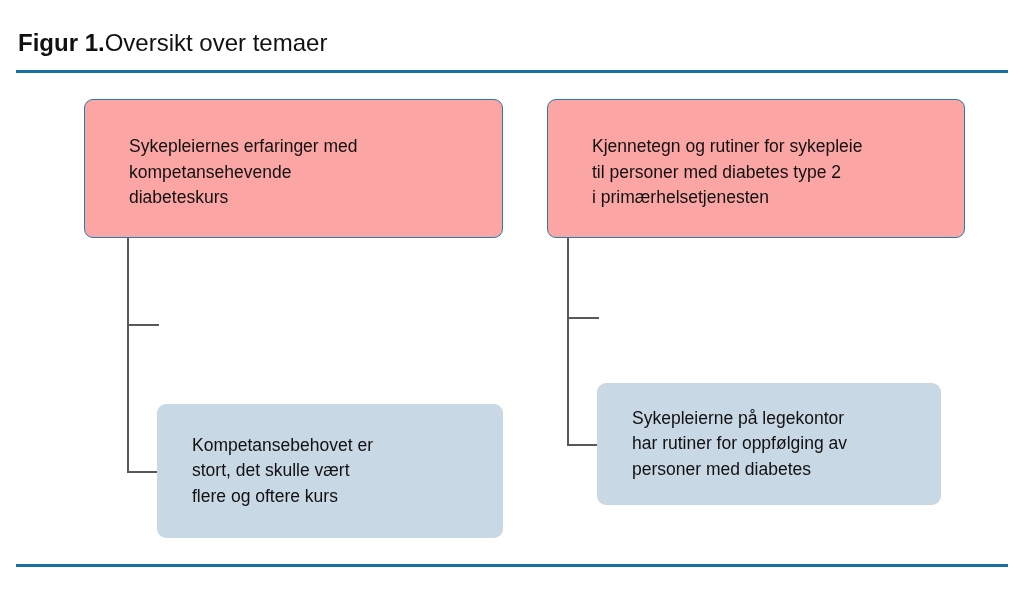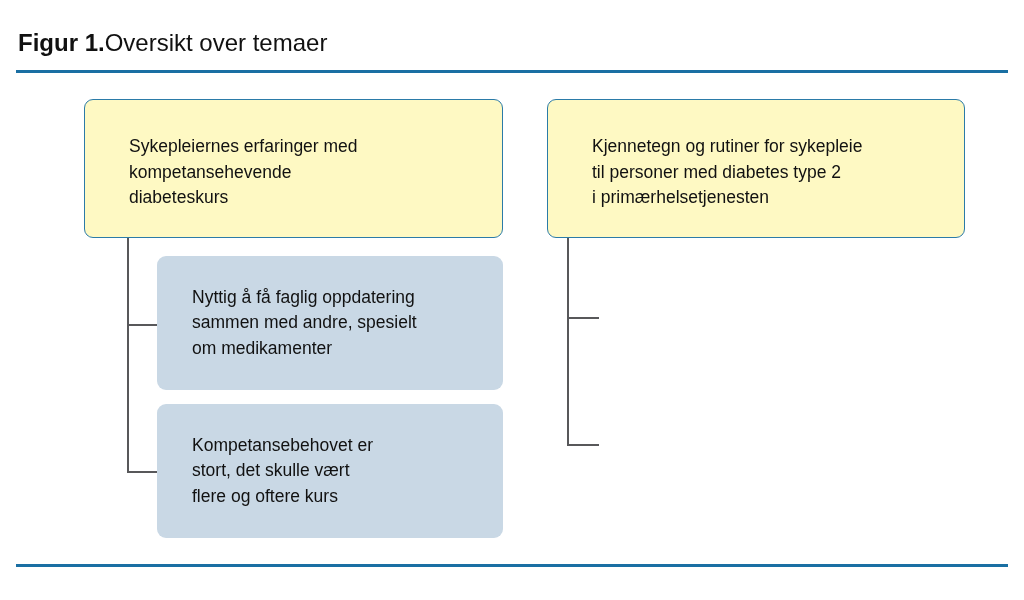--- a/index.html
+++ b/index.html
@@ -63,21 +63,21 @@
     border-radius: 9px;
   }
   .node .node-text {
     font-size: 17.5px;
     line-height: 25.5px;
     color: #111111;
     white-space: pre-line;
   }
 
   .node.parent {
-    background: #fef9c3;
+    background: #fca5a5;
     border: 1.6px solid #2b7ba8;
     padding: 8px 0 0 44px;
   }
   .node.parent .node-text {
     padding-right: 16px;
   }
 
   .node.child {
     background: #c9d8e5;
     border: none;
@@ -133,35 +133,35 @@
   <div class="conn v" id="conn-right-trunk"></div>
   <div class="conn h" id="conn-right-branch-1"></div>
   <div class="conn h" id="conn-right-branch-2"></div>
 
   <div class="node parent" id="node-left-parent">
     <span class="node-text">Sykepleiernes erfaringer med
 kompetansehevende
 diabeteskurs</span>
   </div>
 
-  <div class="node child" id="node-left-child-1">
-    <span class="node-text">Nyttig å få faglig oppdatering
-sammen med andre, spesielt
-om medikamenter</span>
-  </div>
 
   <div class="node child" id="node-left-child-2">
     <span class="node-text">Kompetansebehovet er
 stort, det skulle vært
 flere og oftere kurs</span>
   </div>
 
   <div class="node parent" id="node-right-parent">
     <span class="node-text">Kjennetegn og rutiner for sykepleie
 til personer med diabetes type 2
 i primærhelsetjenesten</span>
   </div>
 
 
+  <div class="node child" id="node-right-child-2">
+    <span class="node-text">Sykepleierne på legekontor
+har rutiner for oppfølging av
+personer med diabetes</span>
+  </div>
 
 </div>
 
 <div class="rule bottom"></div>
 
 </body></html>

